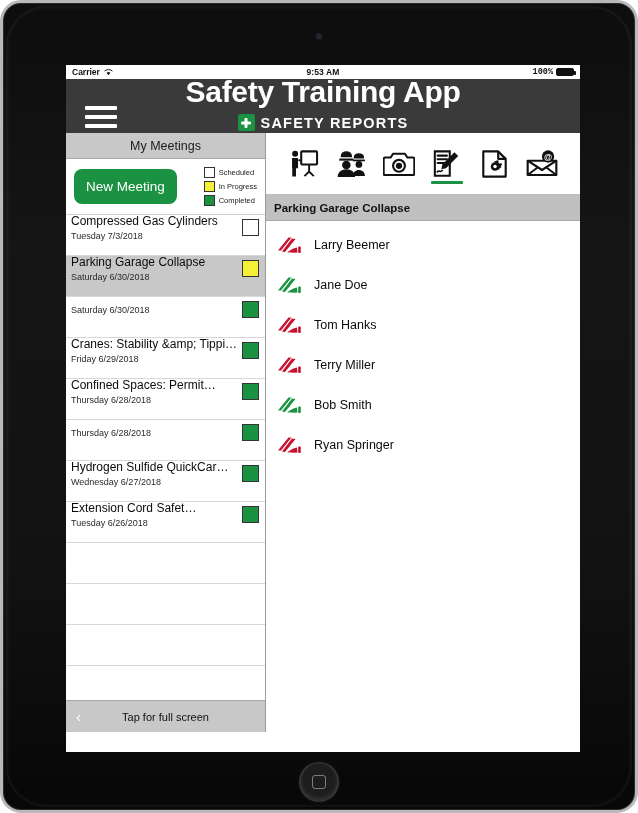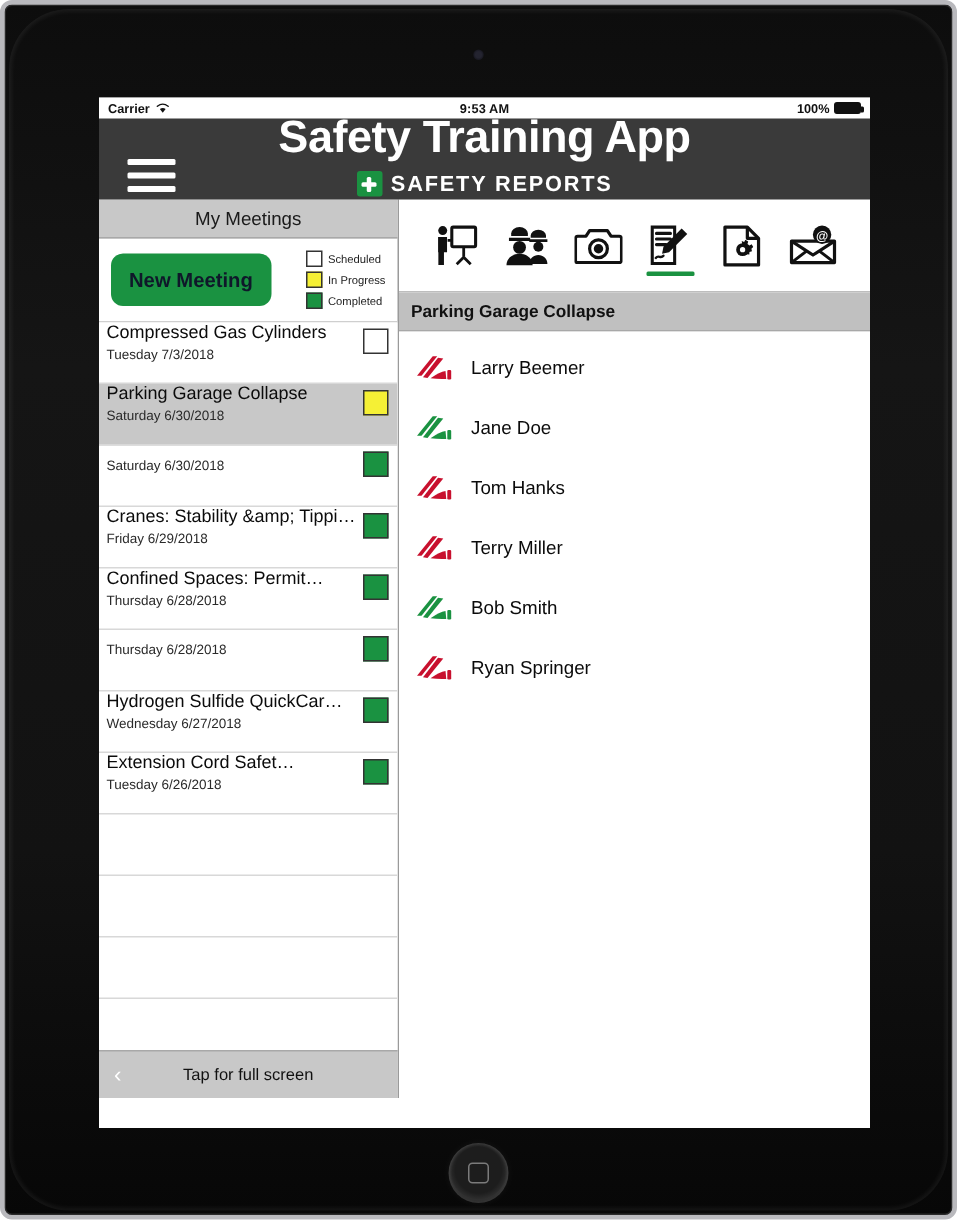--- a/index.html
+++ b/index.html
@@ -8,21 +8,21 @@
     background:#ffffff;
     font-family:"Liberation Sans", sans-serif;
     overflow:hidden;
   }
 
   
   #device {
     position:absolute; left:0; top:0; width:638px; height:813px;
     background:
       linear-gradient(180deg,#0d0d0d 0%, #151515 30%, #121212 70%, #070707 100%);
-    border-radius:8px;
+    border-radius:21px;
     border:3px solid #b9b9bd;
     box-shadow: inset 0 0 0 1px #2a2a2a;
   }
   #device::after{
     content:""; position:absolute; inset:3px;
     border-radius:40px;
     box-shadow: inset 0 0 3px 2px rgba(255,255,255,0.06);
     pointer-events:none;
   }
 
@@ -56,21 +56,21 @@
     height:14px; background:#fff; display:flex; align-items:center;
     font-size:8.5px; color:#111; padding:0 6px; position:relative;
   }
   .sb-left{ display:flex; align-items:center; gap:4px; font-weight:600;}
   .sb-center{
     position:absolute; left:0; right:0; text-align:center;
     font-weight:600; font-size:8.5px; letter-spacing:.1px;
   }
   .sb-right{
     margin-left:auto; display:flex; align-items:center; gap:3px;
-    font-weight:600; position:relative; z-index:2;
+    font-weight:600; position:relative; z-index:2;font-family:Liberation Mono, monospace;
   }
   .wifi{ width:9px;height:8px; display:block; }
   .batt{
     width:18px;height:8px;border:1px solid #111;border-radius:2px;
     position:relative; background:#111;
   }
   .batt::after{
     content:""; position:absolute; right:-3px; top:2px;
     width:2px;height:4px;background:#111;border-radius:0 1px 1px 0;
   }
@@ -119,22 +119,22 @@
   .meetings-title{
     height:26px; background:#c8c8c8; border-bottom:1px solid #a8a8a8;
     display:flex; align-items:center; justify-content:center;
     font-size:12.5px; color:#1a1a1a;
   }
   .meet-actions{
     height:56px; display:flex; align-items:center;
     padding:0 8px; gap:8px; border-bottom:1px solid #cfcfcf;
   }
   .new-meeting-btn{
-    background:#1a9241; color:#0f172a; border:none; border-radius:8px;
-    font-size:13.5px; font-weight:bold; padding:10px 12px;
+    background:#1a9241; color:#ffffff; border:none; border-radius:8px;
+    font-size:13.5px; font-weight:normal; padding:10px 12px;
     font-family:"Liberation Sans", sans-serif; cursor:pointer;
     white-space:nowrap;
   }
   .legend{ display:flex; flex-direction:column; gap:3px; margin-left:auto;}
   .legend-row{ display:flex; align-items:center; gap:4px;}
   .legend-box{ width:11px;height:11px;border:1px solid #333; flex:none;}
   .legend-label{ font-size:7.5px; color:#222; white-space:nowrap;}
 
   
   .meeting-list{ flex:1; overflow:hidden; background:#fff;}

